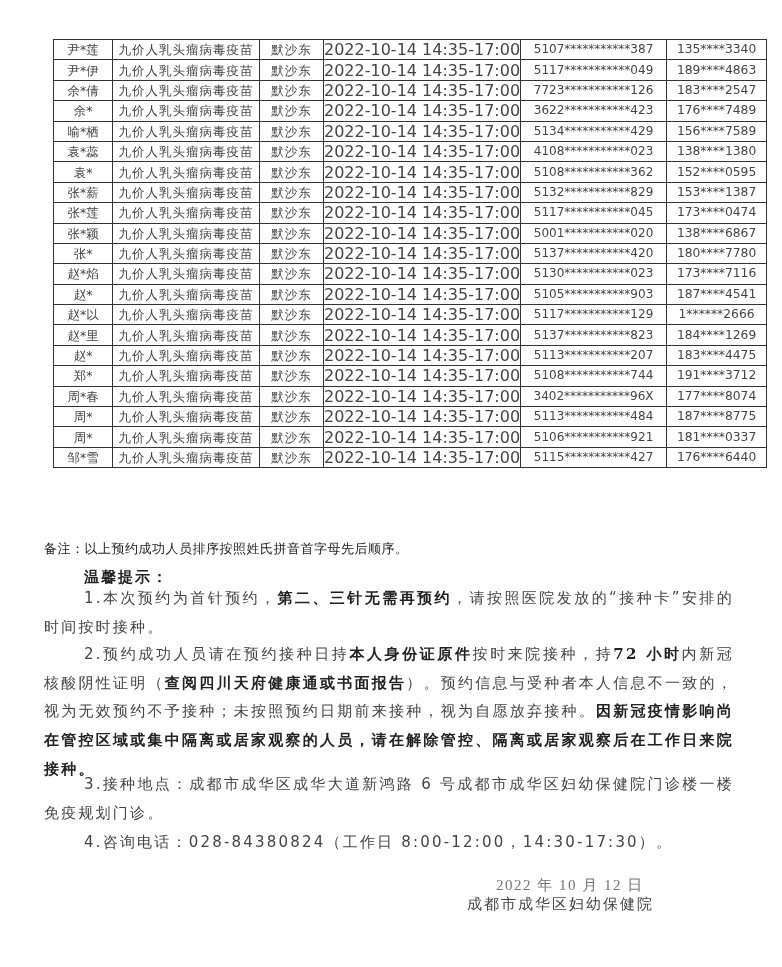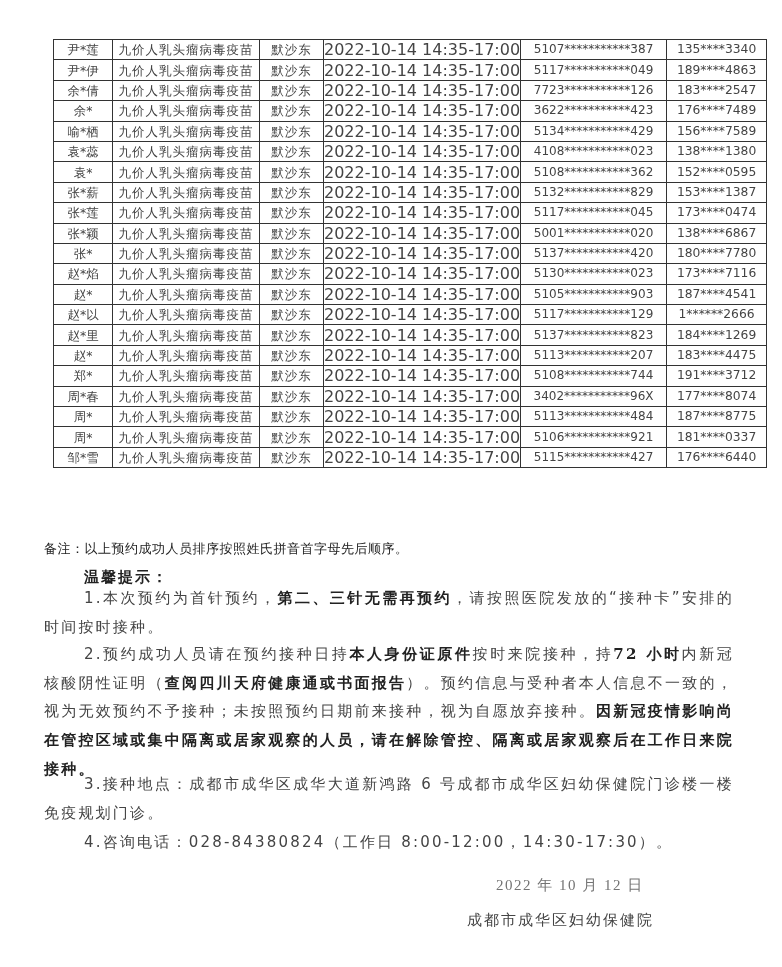--- a/index.html
+++ b/index.html
@@ -20,21 +20,21 @@
   .tips-title { position:absolute; left:84px; top:568px; font-size:15px; font-weight:bold;
                 color:#222; letter-spacing:2px; font-family:"DejaVu Serif", "Liberation Serif", serif;text-align:right; }
   .para { position:absolute; left:44px; width:690px; font-size:15px; line-height:28.7px;
           color:#444; letter-spacing:2.2px; text-indent:40px; text-align:justify;
           font-family:"DejaVu Sans", "Liberation Sans", sans-serif; }
   .para b { color:#222; font-family:"DejaVu Serif", "Liberation Serif", serif; }
   .p1 { top:584px; }
   .p2 { top:640px; }
   .p3 { top:770px; }
   .p4 { top:828px; }
-  .sig-org { position:absolute; left:467px; top:895px; font-size:15px; color:#444; letter-spacing:2px;margin-top:16px; }
+  .sig-org { position:absolute; left:467px; top:895px; font-size:15px; color:#444; letter-spacing:2px; }
   .sig-date { position:absolute; left:496px; top:876px; font-size:15px; color:#737373; letter-spacing:1.5px;font-family:Liberation Serif, serif; }
 </style>
 </head>
 <body>
 
 <table class="roster">
   <tbody id="roster-body">
       <tr>
         <td class="c-name">尹*莲</td>
         <td class="c-vaccine">九价人乳头瘤病毒疫苗</td>

